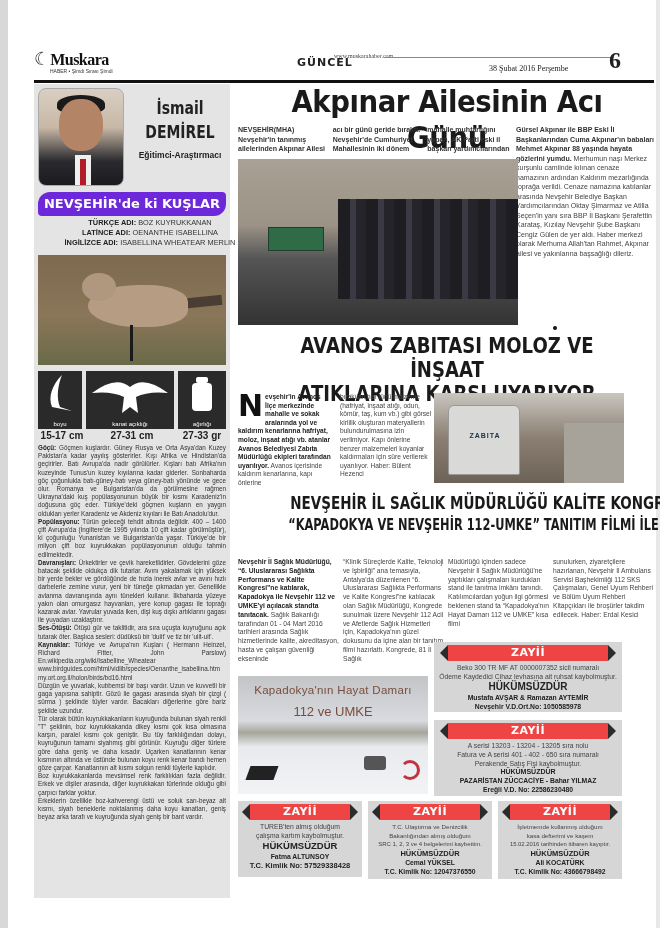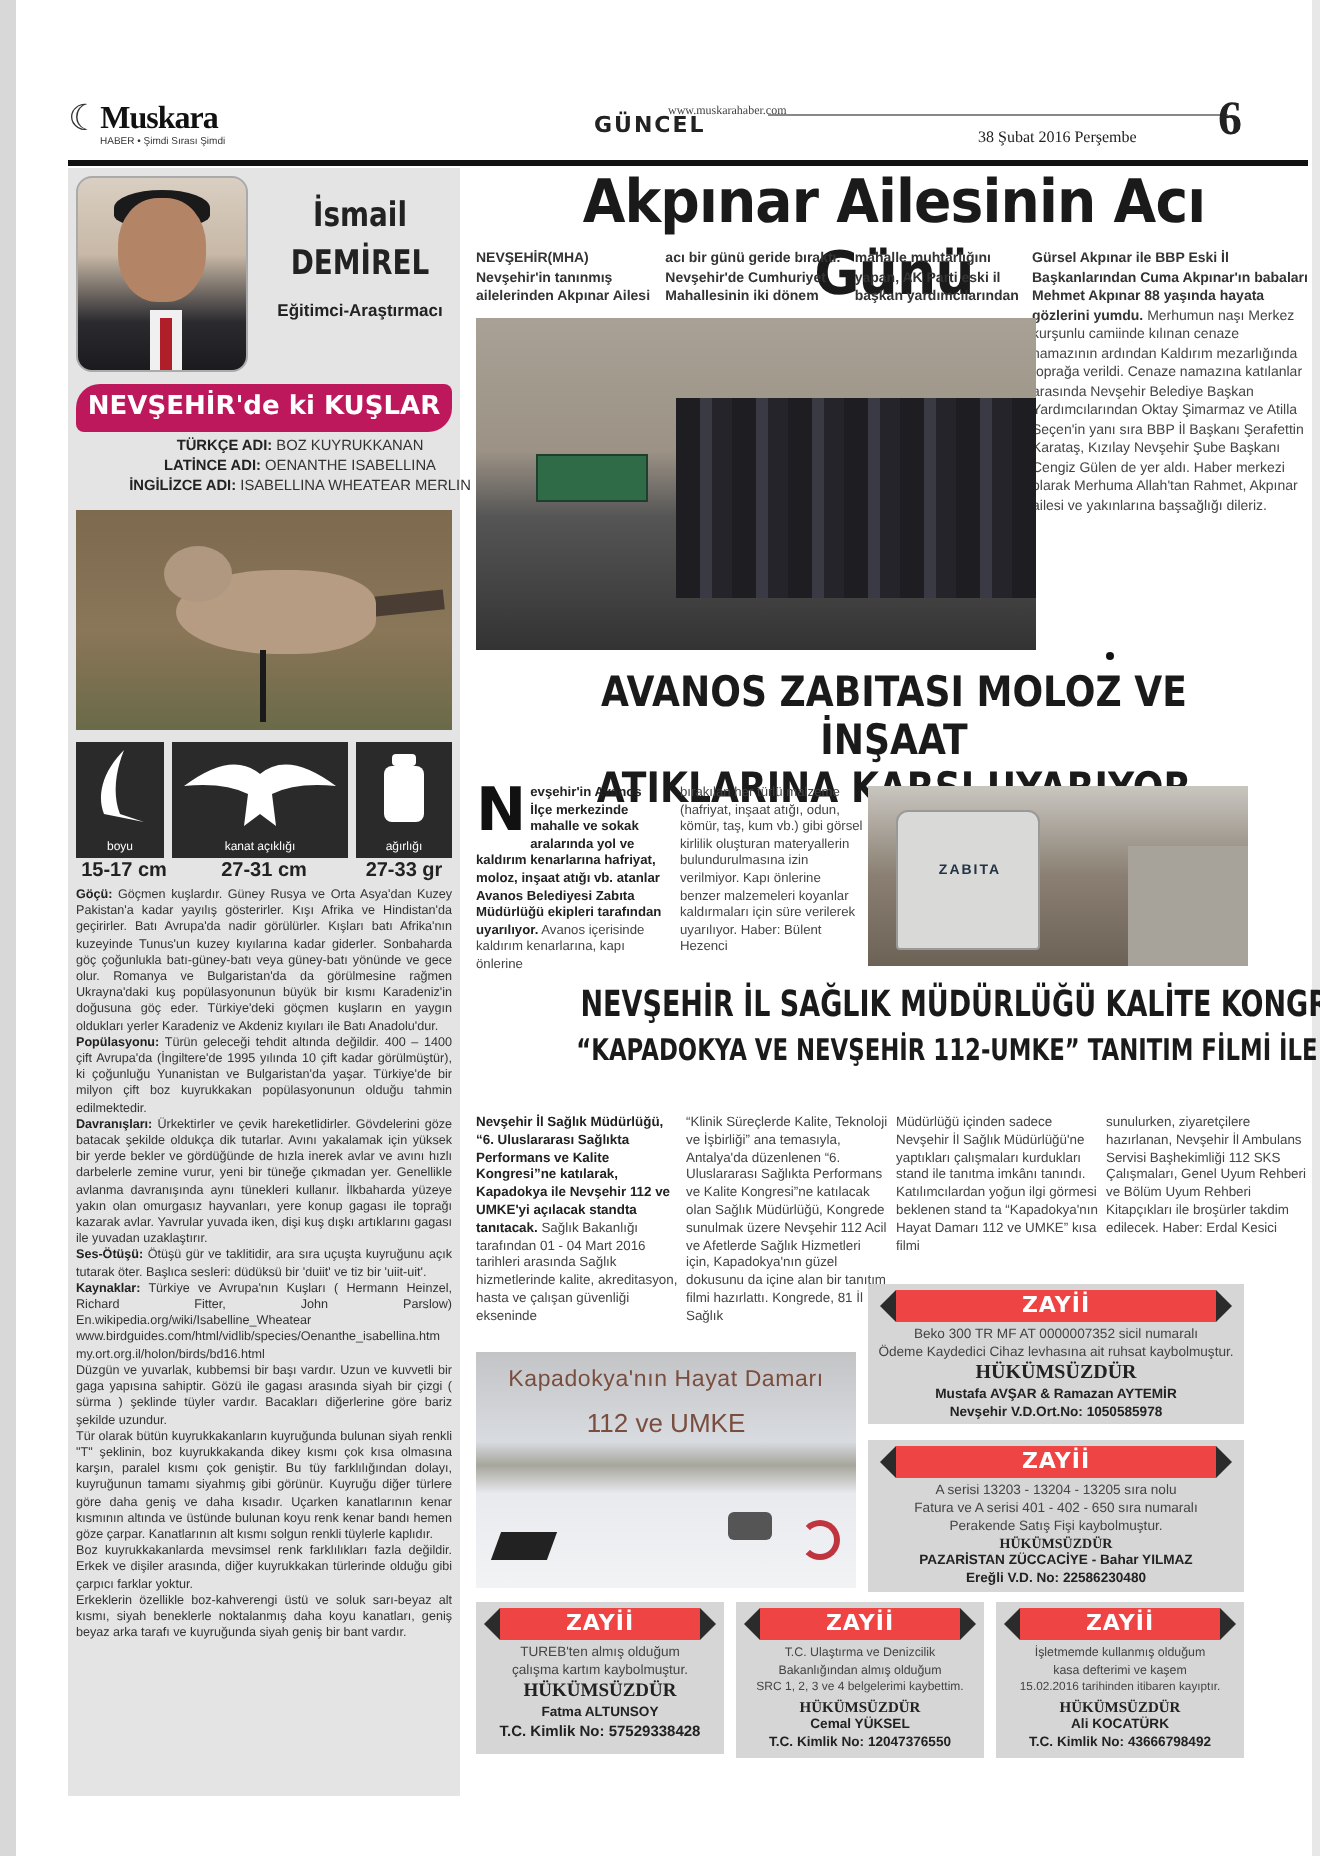--- a/index.html
+++ b/index.html
@@ -21,21 +21,21 @@
 
 .leftcol{position:absolute;left:34px;top:84px;width:196px;height:814px;background:#e4e4e4}
 .portrait{position:absolute;left:4px;top:4px;width:86px;height:98px;border-radius:8px;background:linear-gradient(180deg,#d9cfc2 0%,#c8b8a6 40%,#2b2b2f 75%,#1b1b1f 100%);overflow:hidden;border:1px solid #aaa}
 .face{position:absolute;left:20px;top:10px;width:44px;height:52px;border-radius:45%;background:#b48466}
 .hair{position:absolute;left:18px;top:6px;width:48px;height:18px;border-radius:50% 50% 30% 30%;background:#1a1a1a}
 .shirt{position:absolute;left:36px;top:66px;width:16px;height:32px;background:#f0f0f0}
 .tie{position:absolute;left:41px;top:70px;width:6px;height:26px;background:#b01e2a}
 .author-first{position:absolute;left:98px;top:14px;width:96px;text-align:center;font-family:"DejaVu Sans",sans-serif;font-weight:bold;font-size:17px;color:#222;transform:scaleX(0.82);transform-origin:center}
 .author-last{position:absolute;left:98px;top:38px;width:96px;text-align:center;font-family:"DejaVu Sans",sans-serif;font-weight:bold;font-size:17px;color:#222;transform:scaleX(0.82)}
 .author-role{position:absolute;left:94px;top:66px;width:104px;text-align:center;font-weight:bold;font-size:8.5px;color:#222}
-.banner{position:absolute;left:4px;top:108px;width:188px;height:24px;background:#be185d;border-radius:12px 4px 12px 4px;color:#fff;text-align:center;font-family:"DejaVu Sans",sans-serif;font-weight:bold;font-size:13px;line-height:24px}
+.banner{position:absolute;left:4px;top:108px;width:188px;height:24px;background:#6d28d9;border-radius:12px 4px 12px 4px;color:#fff;text-align:center;font-family:"DejaVu Sans",sans-serif;font-weight:bold;font-size:13px;line-height:24px}
 .names{position:absolute;left:0;top:134px;width:232px;text-align:center;font-size:7.4px;line-height:10px;color:#333}
 .names b{color:#222}
 .birdphoto{position:absolute;left:4px;top:171px;width:188px;height:110px;background:linear-gradient(180deg,#7d6a4f 0%,#8a7658 55%,#6a6a48 100%);overflow:hidden}
 .bird-body{position:absolute;left:50px;top:30px;width:100px;height:42px;border-radius:50% 40% 40% 50%;background:#b59c82}
 .bird-head{position:absolute;left:44px;top:18px;width:34px;height:28px;border-radius:50%;background:#b09880}
 .bird-tail{position:absolute;left:140px;top:42px;width:44px;height:10px;background:#4a3e34;transform:rotate(-6deg)}
 .bird-leg{position:absolute;left:92px;top:70px;width:3px;height:36px;background:#1a1a1a}
 .icons{position:absolute;left:4px;top:287px;width:188px;height:58px;display:flex;gap:4px}
 .ico{background:#2a2a2a;position:relative;height:58px}
 .ico-cap{position:absolute;bottom:2px;left:0;right:0;text-align:center;color:#fff;font-size:6px}
@@ -77,21 +77,21 @@
 .car{position:absolute;left:126px;top:80px;width:22px;height:14px;background:#555;border-radius:3px}
 .logo-film{position:absolute;left:10px;top:90px;width:28px;height:14px;background:#222;transform:skewX(-20deg)}
 .logo-crescent{position:absolute;left:162px;top:84px;width:20px;height:20px;border-radius:50%;border:3px solid #c0343f;border-left-color:transparent}
 
 .ad{position:absolute;background:#d6d6d6;text-align:center;color:#444}
 .ad-banner{position:relative;margin:3px auto 2px;height:16px;background:#ef4444;color:#fff;font-family:"DejaVu Sans",sans-serif;font-weight:bold;font-size:11px;line-height:16px;letter-spacing:0.5px}
 .ad-banner:before,.ad-banner:after{content:"";position:absolute;top:0;width:0;height:0;border-top:8px solid transparent;border-bottom:8px solid transparent}
 .ad-banner:before{left:-8px;border-right:8px solid #2b2b2b}
 .ad-banner:after{right:-8px;border-left:8px solid #2b2b2b}
 .ad-line{font-size:6.8px;line-height:9px}
-.ad-huk{font-family:Liberation Serif, serif;font-weight:bold;color:#222}
+.ad-huk{font-family:Liberation Sans, sans-serif;font-weight:bold;color:#222}
 .ad-bold{font-weight:bold;color:#222}
 .frame-right{position:absolute;left:656px;top:0;width:4px;height:928px;background:#e8e8e8}
 </style>
 </head>
 <body>
 
 <div class="page">
   <div class="leftshade"></div>
   <div class="frame-right"></div>
 

